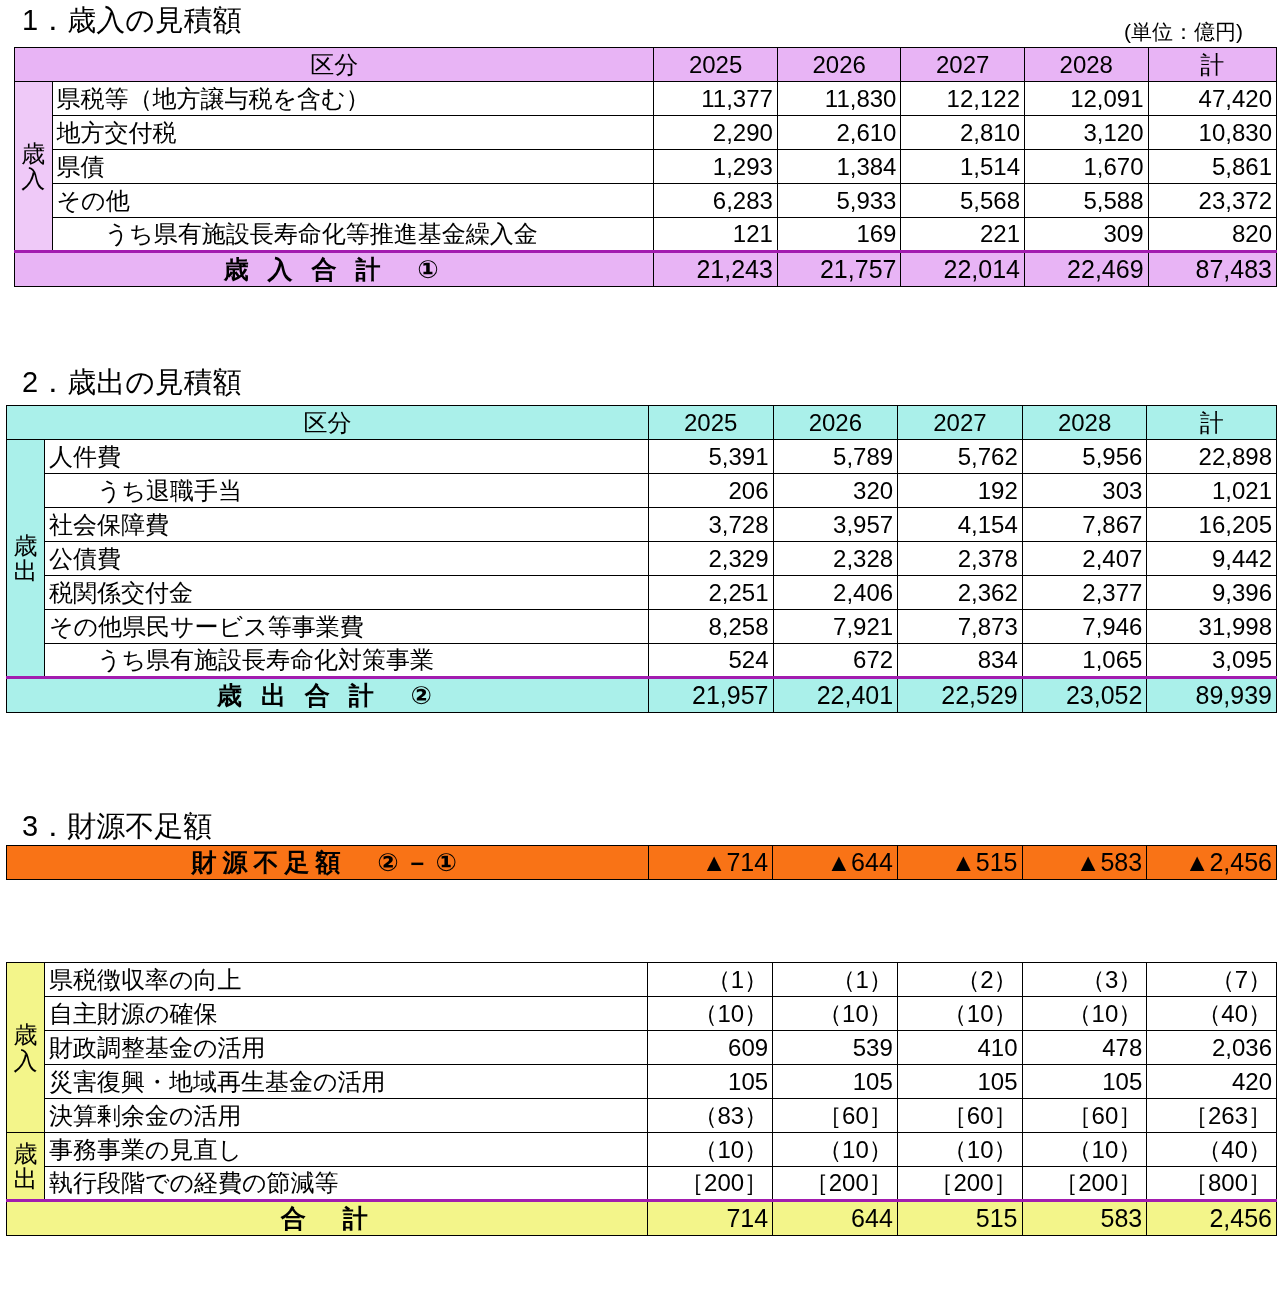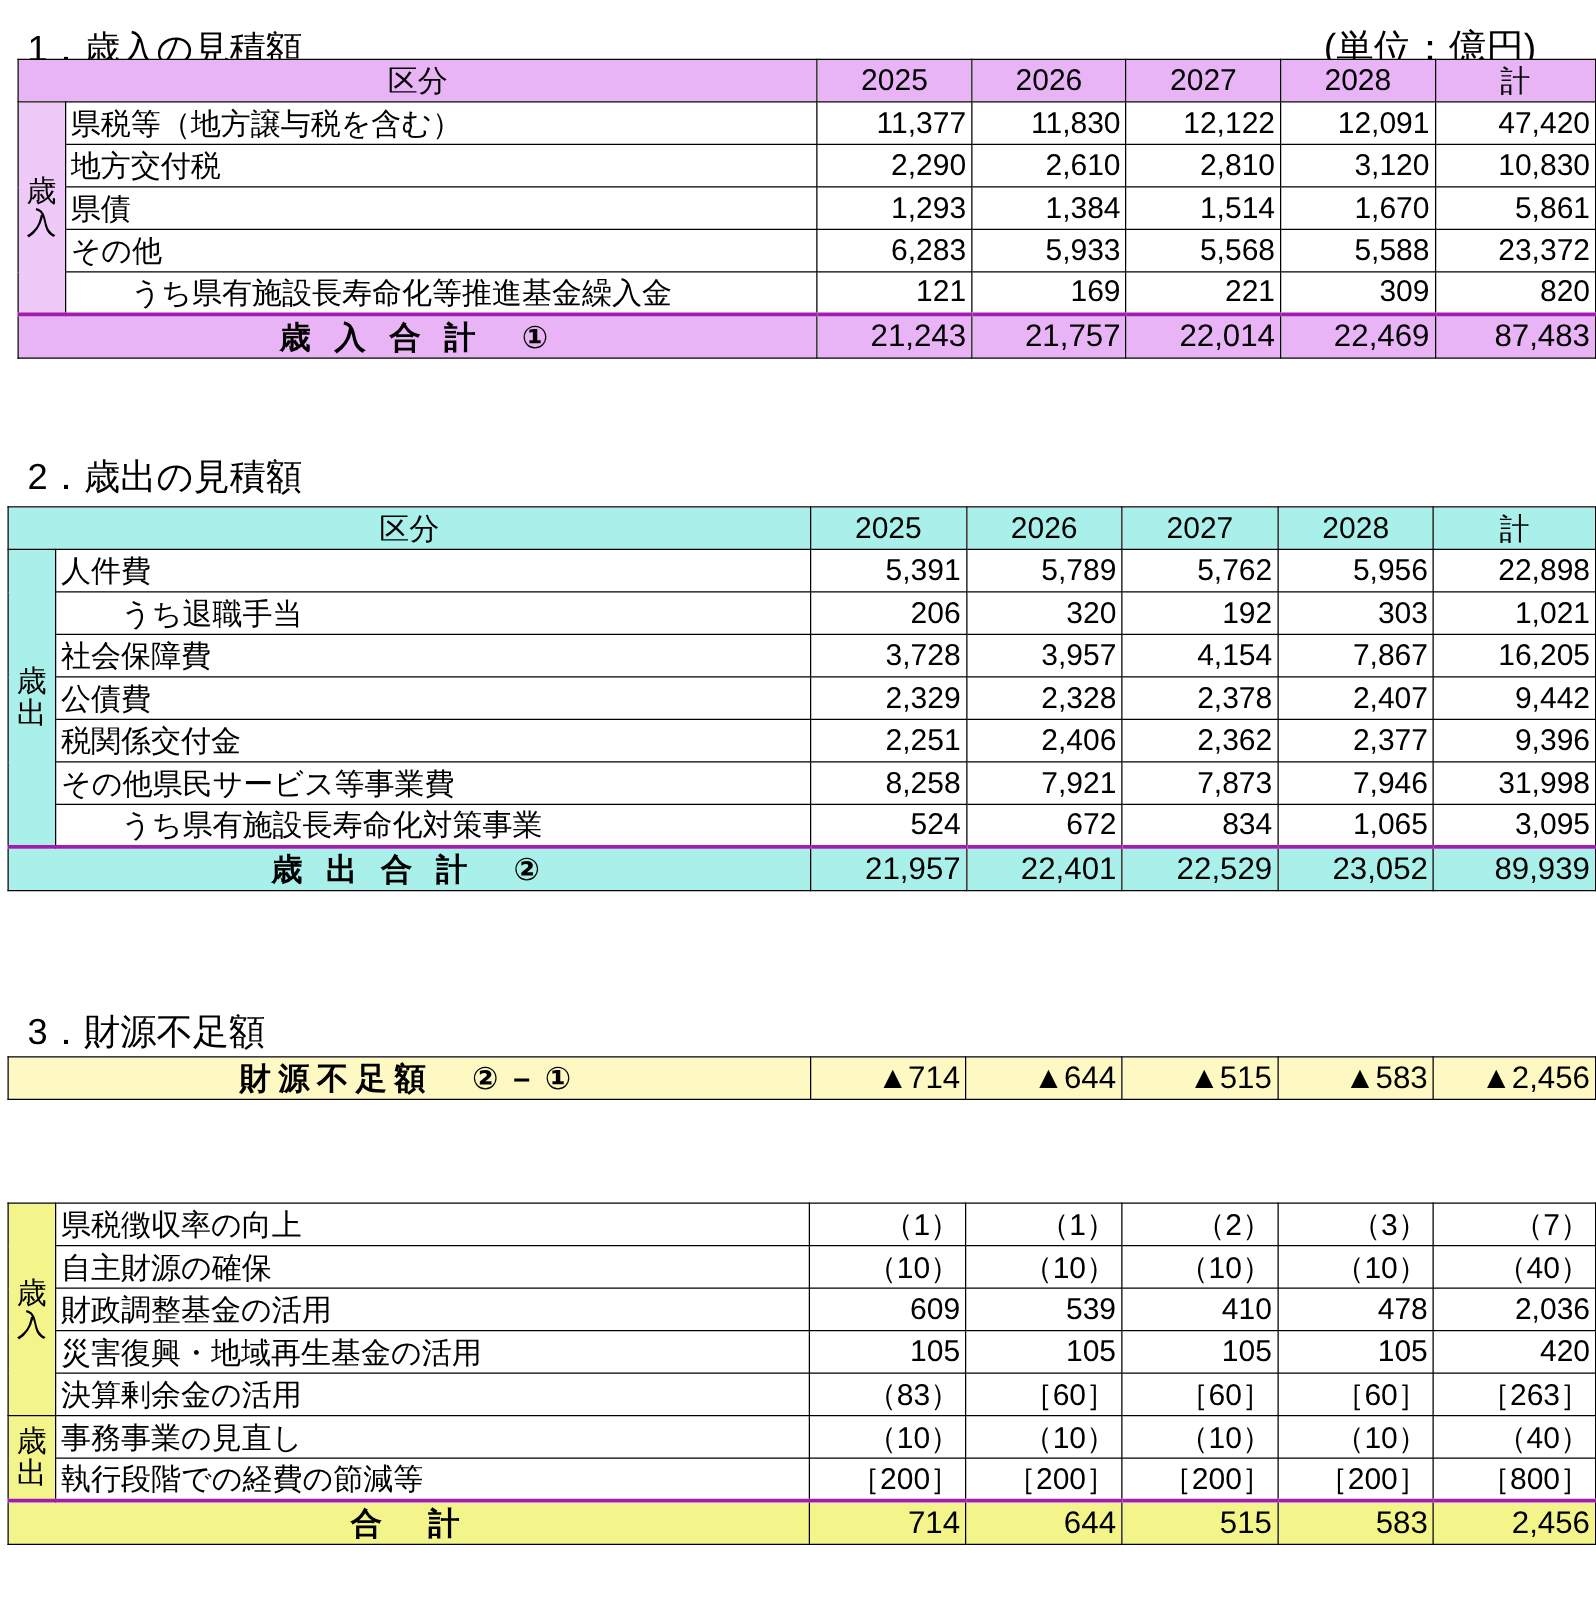--- a/index.html
+++ b/index.html
@@ -14,23 +14,23 @@
   .page{position:relative;width:1277px;height:1289px;}
 
   .sec-title{
     font-size:29px;
     line-height:1;
     letter-spacing:0px;
     white-space:nowrap;
   }
   .unit{
     position:absolute;
-    right:48px;
+    right:34px;
     top:18px;
-    font-size:30px;
+    font-size:21px;
     white-space:nowrap;
   }
 
   table{
     border-collapse:collapse;
     table-layout:fixed;
     font-size:24px;
   }
   td{
     border:1px solid #000000;
@@ -47,21 +47,21 @@
   col.c-lbl{width:606px;}
   col.c-yr{width:125px;}
   col.c-tot{width:130px;}
 
   .hdr{text-align:center;font-size:24px;}
 
   
   .pink{background:#e8b4f5;}
   .pink-l{background:#efc9f8;}
   .cyan{background:#aaf0ea;}
-  .green{background:#fef9c3;}
+  .green{background:#f97316;}
   .yellow{background:#f3f58a;}
 
   .vlabel{
     text-align:center;
     font-size:24px;
     line-height:1.05;
     padding:0;
     vertical-align:middle;
   }
   .indent{padding-left:52px;font-family:Liberation Serif, serif;}
@@ -70,21 +70,21 @@
 
   .total-row td{border-top:3px solid #a21caf;}
   .total-lbl{
     text-align:center;
     font-weight:bold;
     letter-spacing:6px;
     font-size:25px;
   }
   .total-num{font-weight:normal;text-align:right;font-size:25px;}
 
-  .sec1-title{position:absolute;left:22px;top:26px;}
+  .sec1-title{position:absolute;left:22px;top:6px;}
   .sec1{left:14px;top:47px;}
   .sec2-title{position:absolute;left:22px;top:368px;}
   .sec2{left:6px;top:405px;}
   .sec3-title{position:absolute;left:22px;top:812px;}
   .sec3{left:6px;top:845px;}
   .sec4-title{position:absolute;left:22px;top:920px;}
   .sec4{left:6px;top:962px;}
 </style>
 </head>
 <body>

